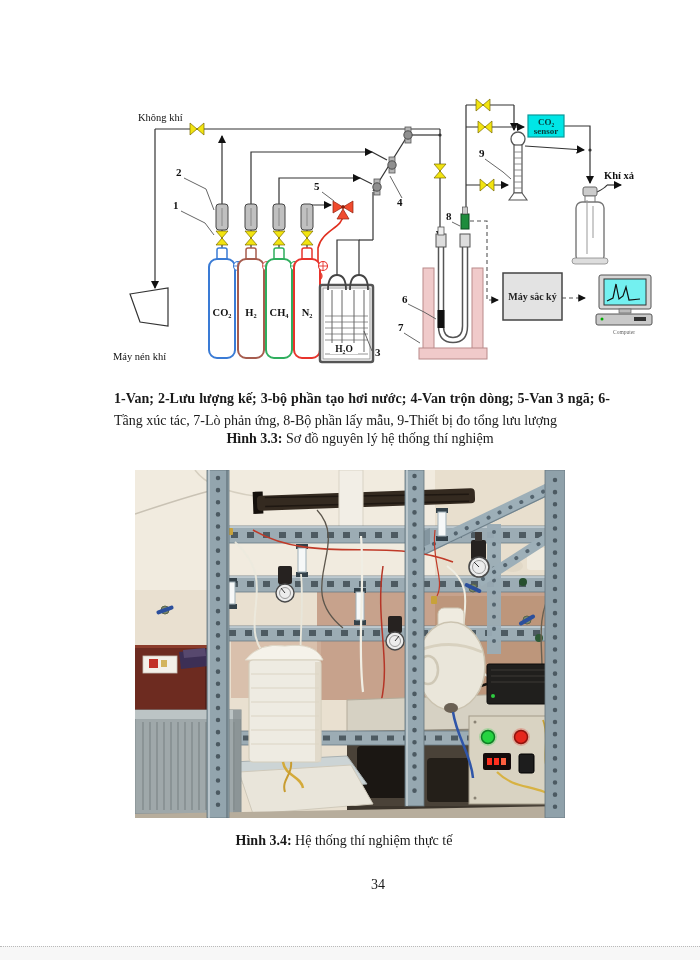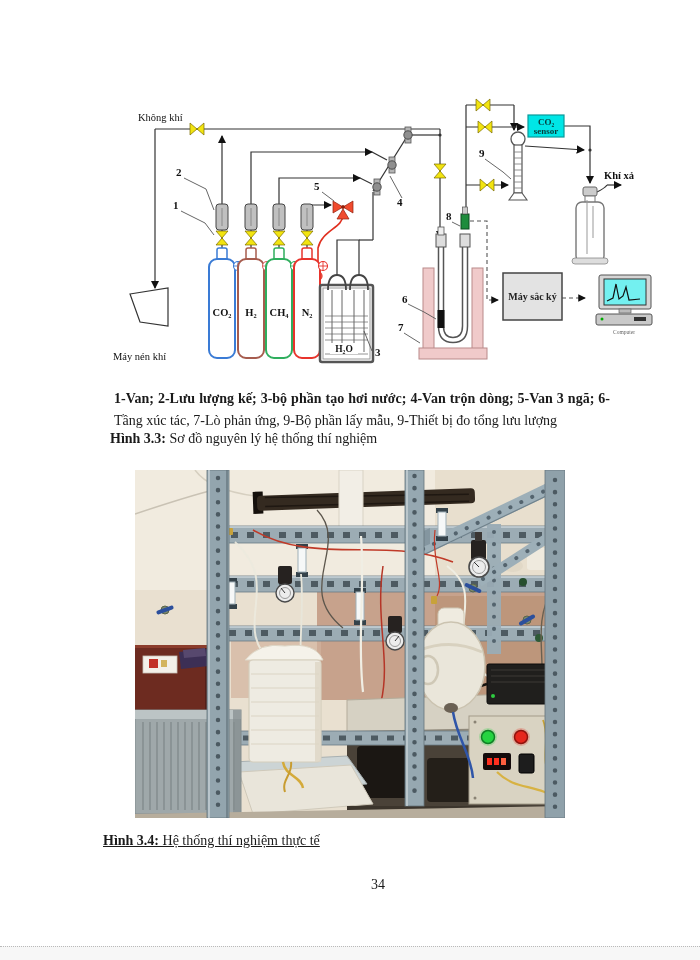--- a/index.html
+++ b/index.html
@@ -1,23 +1,23 @@
 <!DOCTYPE html>
 <html><head>
 <meta charset="utf-8">
 <style>
   html,body{margin:0;padding:0;background:#ffffff;}
   .page{position:relative;width:700px;height:960px;background:#fff;overflow:hidden;
         font-family:"Liberation Serif",serif;color:#1a1a1a;}
   .abs{position:absolute;}
   .legend{left:114px;top:388px;width:496px;font-size:14px;line-height:22px;}
   .legend .l1{text-align:justify;text-align-last:justify;font-weight:bold;}
-  .caption{width:500px;font-size:14px;}
+  .caption{width:500px;text-align:center;font-size:14px;}
   .cap33{left:110px;top:431px;}
-  .cap34{left:103px;top:833px;text-decoration:underline;}
+  .cap34{left:94px;top:833px;}
   .b{font-weight:bold;}
   .pagenum{left:28px;top:877px;width:700px;text-align:center;font-size:14px;}
   .bottomstrip{left:0;top:946px;width:700px;height:14px;background:#f7f7f7;border-top:1px dotted #b9b9b9;}
   svg text{font-family:"Liberation Serif",serif;}
 </style>
 </head>
 <body>
 
 <div class="page">
 
@@ -228,21 +228,21 @@
       <text x="204" y="102">5</text>
       <text x="292" y="215">6</text>
       <text x="288" y="243">7</text>
       <text x="336" y="132">8</text>
       <text x="369" y="69">9</text>
     </g>
   </svg>
 
   <div class="abs legend">
     <div class="l1">1-Van; 2-Lưu lượng kế; 3-bộ phần tạo hơi nước; 4-Van trộn dòng; 5-Van 3 ngã; 6-</div>
-    <div class="l2">Tầng xúc tác, 7-Lò phản ứng, 9-Bộ phần lấy mẫu, 9-Thiết bị đo tổng lưu lượng</div>
+    <div class="l2">Tầng xúc tác, 7-Lò phản ứng, 8-Bộ phần lấy mẫu, 9-Thiết bị đo tổng lưu lượng</div>
   </div>
 
   <div class="abs caption cap33">
     <span class="b">Hình 3.3:</span><span> Sơ đồ nguyên lý hệ thống thí nghiệm</span>
   </div>
 
   <svg class="abs" style="left:135px;top:470px;" width="430" height="348" viewBox="0 0 430 348">
 
     <g>
       <rect x="0" y="0" width="430" height="348" fill="#e9e0d0"></rect>

